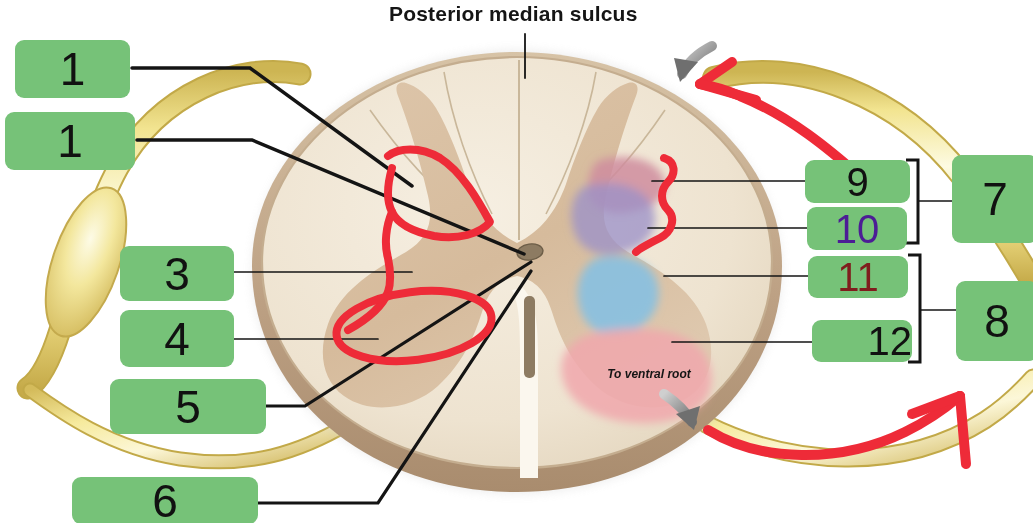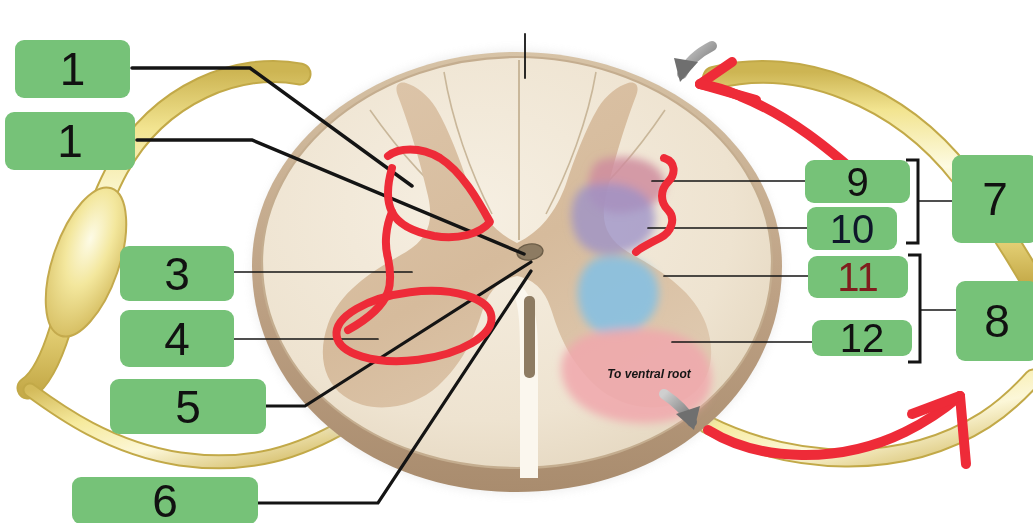--- a/index.html
+++ b/index.html
@@ -194,20 +194,21 @@
       <path d="M862 178 C 830 150, 790 116, 740 96 C 726 90, 712 86, 700 84" stroke-width="10"></path>
       <path d="M700 84 L 732 62" stroke-width="10"></path>
       <path d="M700 84 L 756 100" stroke-width="10"></path>
 
       <path d="M708 430 C 760 462, 840 464, 905 432 C 930 420, 948 406, 960 396" stroke-width="10"></path>
       <path d="M960 396 L 966 464" stroke-width="10"></path>
       <path d="M960 396 L 912 414" stroke-width="10"></path>
     </g>
   </svg>
 
+  <div class="title" id="t-title">Posterior median sulcus</div>
   <div class="title" id="t-ventral">To ventral root</div>
 
   <div id="labels-layer">
       <div class="lbl big" style="left: 15px; top: 40px; width: 115px; height: 58px; background: rgb(118, 194, 120); color: rgb(17, 17, 17);">
         <span>1</span>
       </div>
       <div class="lbl big" style="left: 5px; top: 112px; width: 130px; height: 58px; background: rgb(118, 194, 120); color: rgb(17, 17, 17);">
         <span>1</span>
       </div>
       <div class="lbl big" style="left: 120px; top: 246px; width: 114px; height: 55px; background: rgb(118, 194, 120); color: rgb(17, 17, 17);">
@@ -224,24 +225,24 @@
       </div>
       <div class="lbl big" style="left: 952px; top: 155px; width: 86px; height: 88px; background: rgb(118, 194, 120); color: rgb(17, 17, 17);">
         <span>7</span>
       </div>
       <div class="lbl big" style="left: 956px; top: 281px; width: 82px; height: 80px; background: rgb(118, 194, 120); color: rgb(17, 17, 17);">
         <span>8</span>
       </div>
       <div class="lbl mid" style="left: 805px; top: 160px; width: 105px; height: 43px; background: rgb(118, 194, 120); color: rgb(17, 17, 17);">
         <span>9</span>
       </div>
-      <div class="lbl mid" style="left: 807px; top: 207px; width: 90px; height: 43px; background: rgb(118, 194, 120); color: #0f172a;">
+      <div class="lbl mid" style="left: 807px; top: 207px; width: 100px; height: 43px; background: rgb(118, 194, 120); color: #4c1d95;">
         <span>10</span>
       </div>
       <div class="lbl mid" style="left: 808px; top: 256px; width: 100px; height: 42px; background: rgb(118, 194, 120); color: #7f1d1d;">
         <span>11</span>
       </div>
-      <div class="lbl mid" style="left: 812px; top: 320px; width: 100px; height: 36px; background: rgb(118, 194, 120); color: rgb(17, 17, 17);">
+      <div class="lbl mid" style="left: 812px; top: 320px; width: 100px; height: 42px; background: rgb(118, 194, 120); color: rgb(17, 17, 17); justify-content: flex-end;">
         <span>12</span>
       </div>
     </div>
 
 </div>
 
 </body></html>

